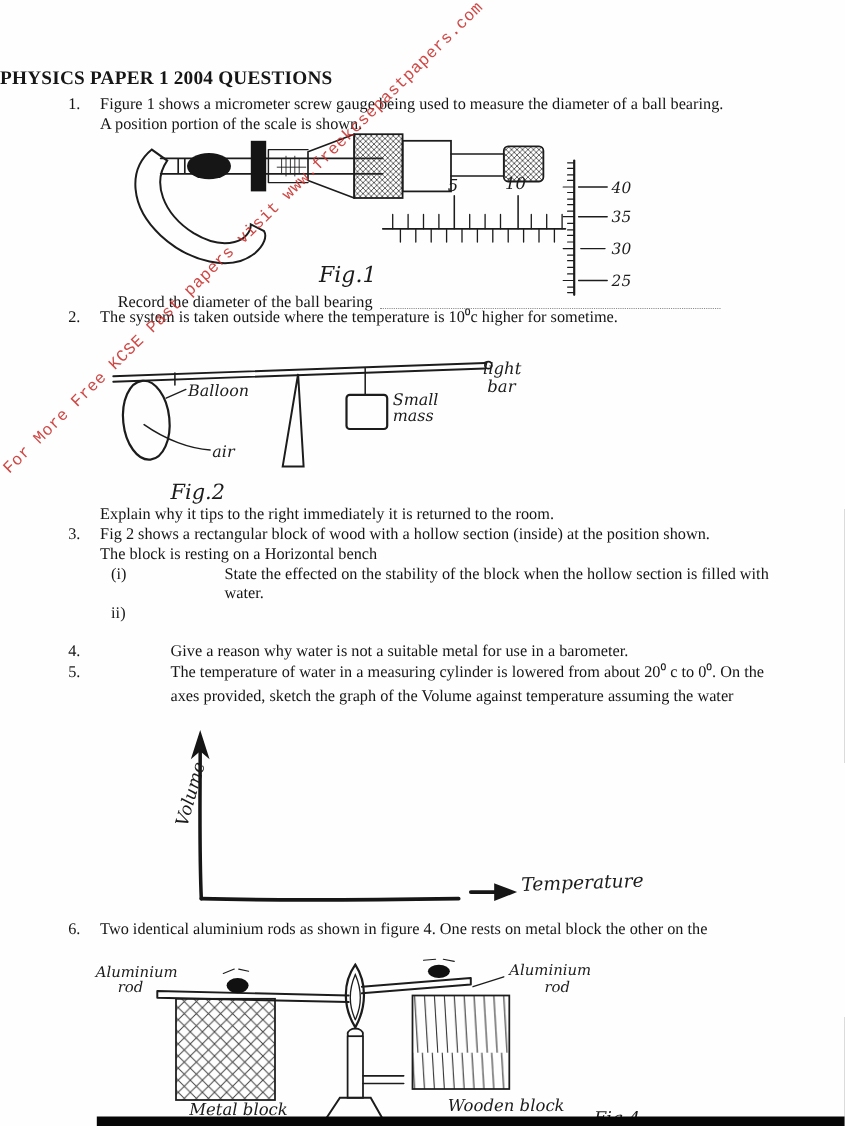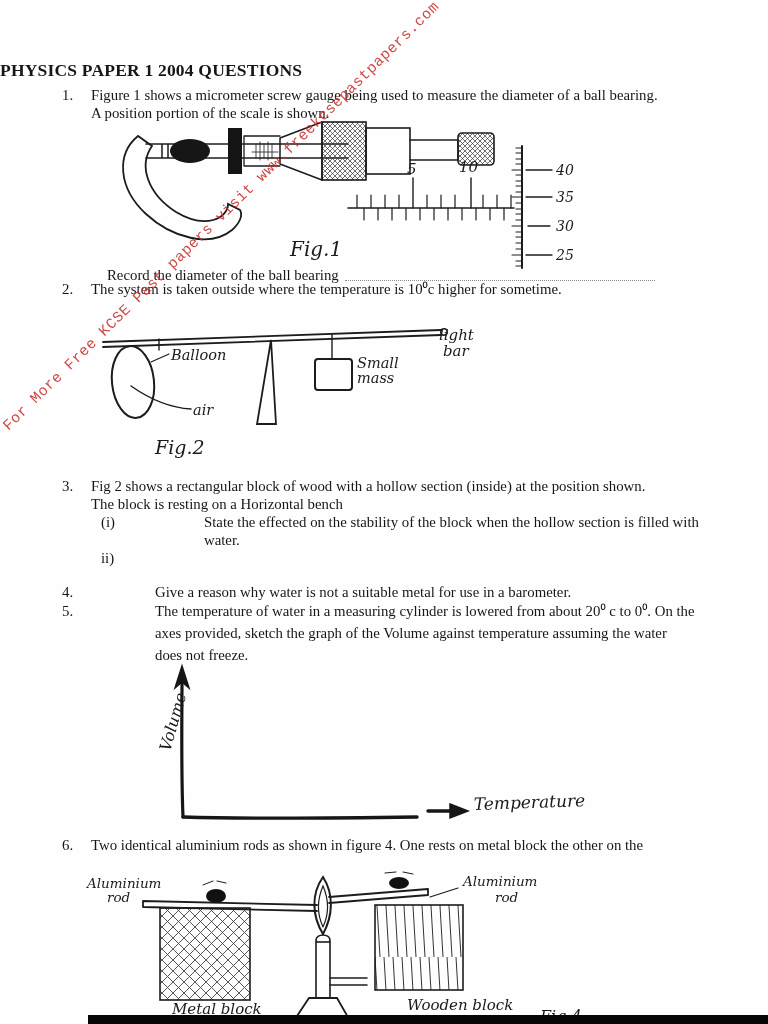--- a/index.html
+++ b/index.html
@@ -117,20 +117,25 @@
     </g>
     <text class="hand" x="86" y="44" font-size="14.5">Balloon</text>
     <text class="hand" x="108" y="99" font-size="14.5">air</text>
     <text class="hand" x="272" y="52" font-size="14.5">Small</text>
     <text class="hand" x="272" y="67" font-size="14.5">mass</text>
     <text class="hand" x="354" y="24" font-size="15">light</text>
     <text class="hand" x="358" y="40" font-size="15">bar</text>
     <text class="hand" x="70" y="138" font-size="19">Fig.2</text>
   </svg>
 
+  <div class="q" style="top:459px">
+    <div class="lines">
+      <div>Explain why it tips to the right immediately it is returned to the room.</div>
+    </div>
+  </div>
 
   <div class="q" style="top:477px">
     <span class="num">3.</span>
     <div class="lines">
       <div>Fig 2 shows a rectangular block of wood with a hollow section (inside) at the position shown.</div>
       <div>The block is resting on a Horizontal bench</div>
       <div class="sub">
         <span class="sublabel">(i)</span>
         <span class="subtext">
           <span>State the effected on the stability of the block when the hollow section is filled with</span><br>
@@ -148,21 +153,20 @@
     <div class="lines">
       <div>Give a reason why water is not a suitable metal for use in a barometer.</div>
     </div>
   </div>
 
   <div class="q wide tall" style="top:600px">
     <span class="num">5.</span>
     <div class="lines">
       <div>The temperature of water in a measuring cylinder is lowered from about 20⁰ c to 0⁰. On the</div>
       <div>axes provided, sketch the graph of the Volume against temperature assuming the water</div>
-      <div>does not freeze.</div>
     </div>
   </div>
 
   <svg style="left:130px;top:660px" width="430" height="165" viewBox="0 0 430 165">
     <g stroke="#161616" fill="none" stroke-linecap="round">
       <path stroke-width="3.2" d="M53,157 C51,110 52,60 52,20"></path>
       <path stroke-width="1.5" fill="#161616" d="M45,28 L52,6 L59,28 L52,22 Z"></path>
       <path stroke-width="3.4" d="M53,157 C120,159 220,158 287,157"></path>
       <path stroke-width="3.4" d="M298,151 L322,151"></path>
       <path stroke-width="1.5" fill="#161616" d="M320,144 L338,151 L320,158 Z"></path>

